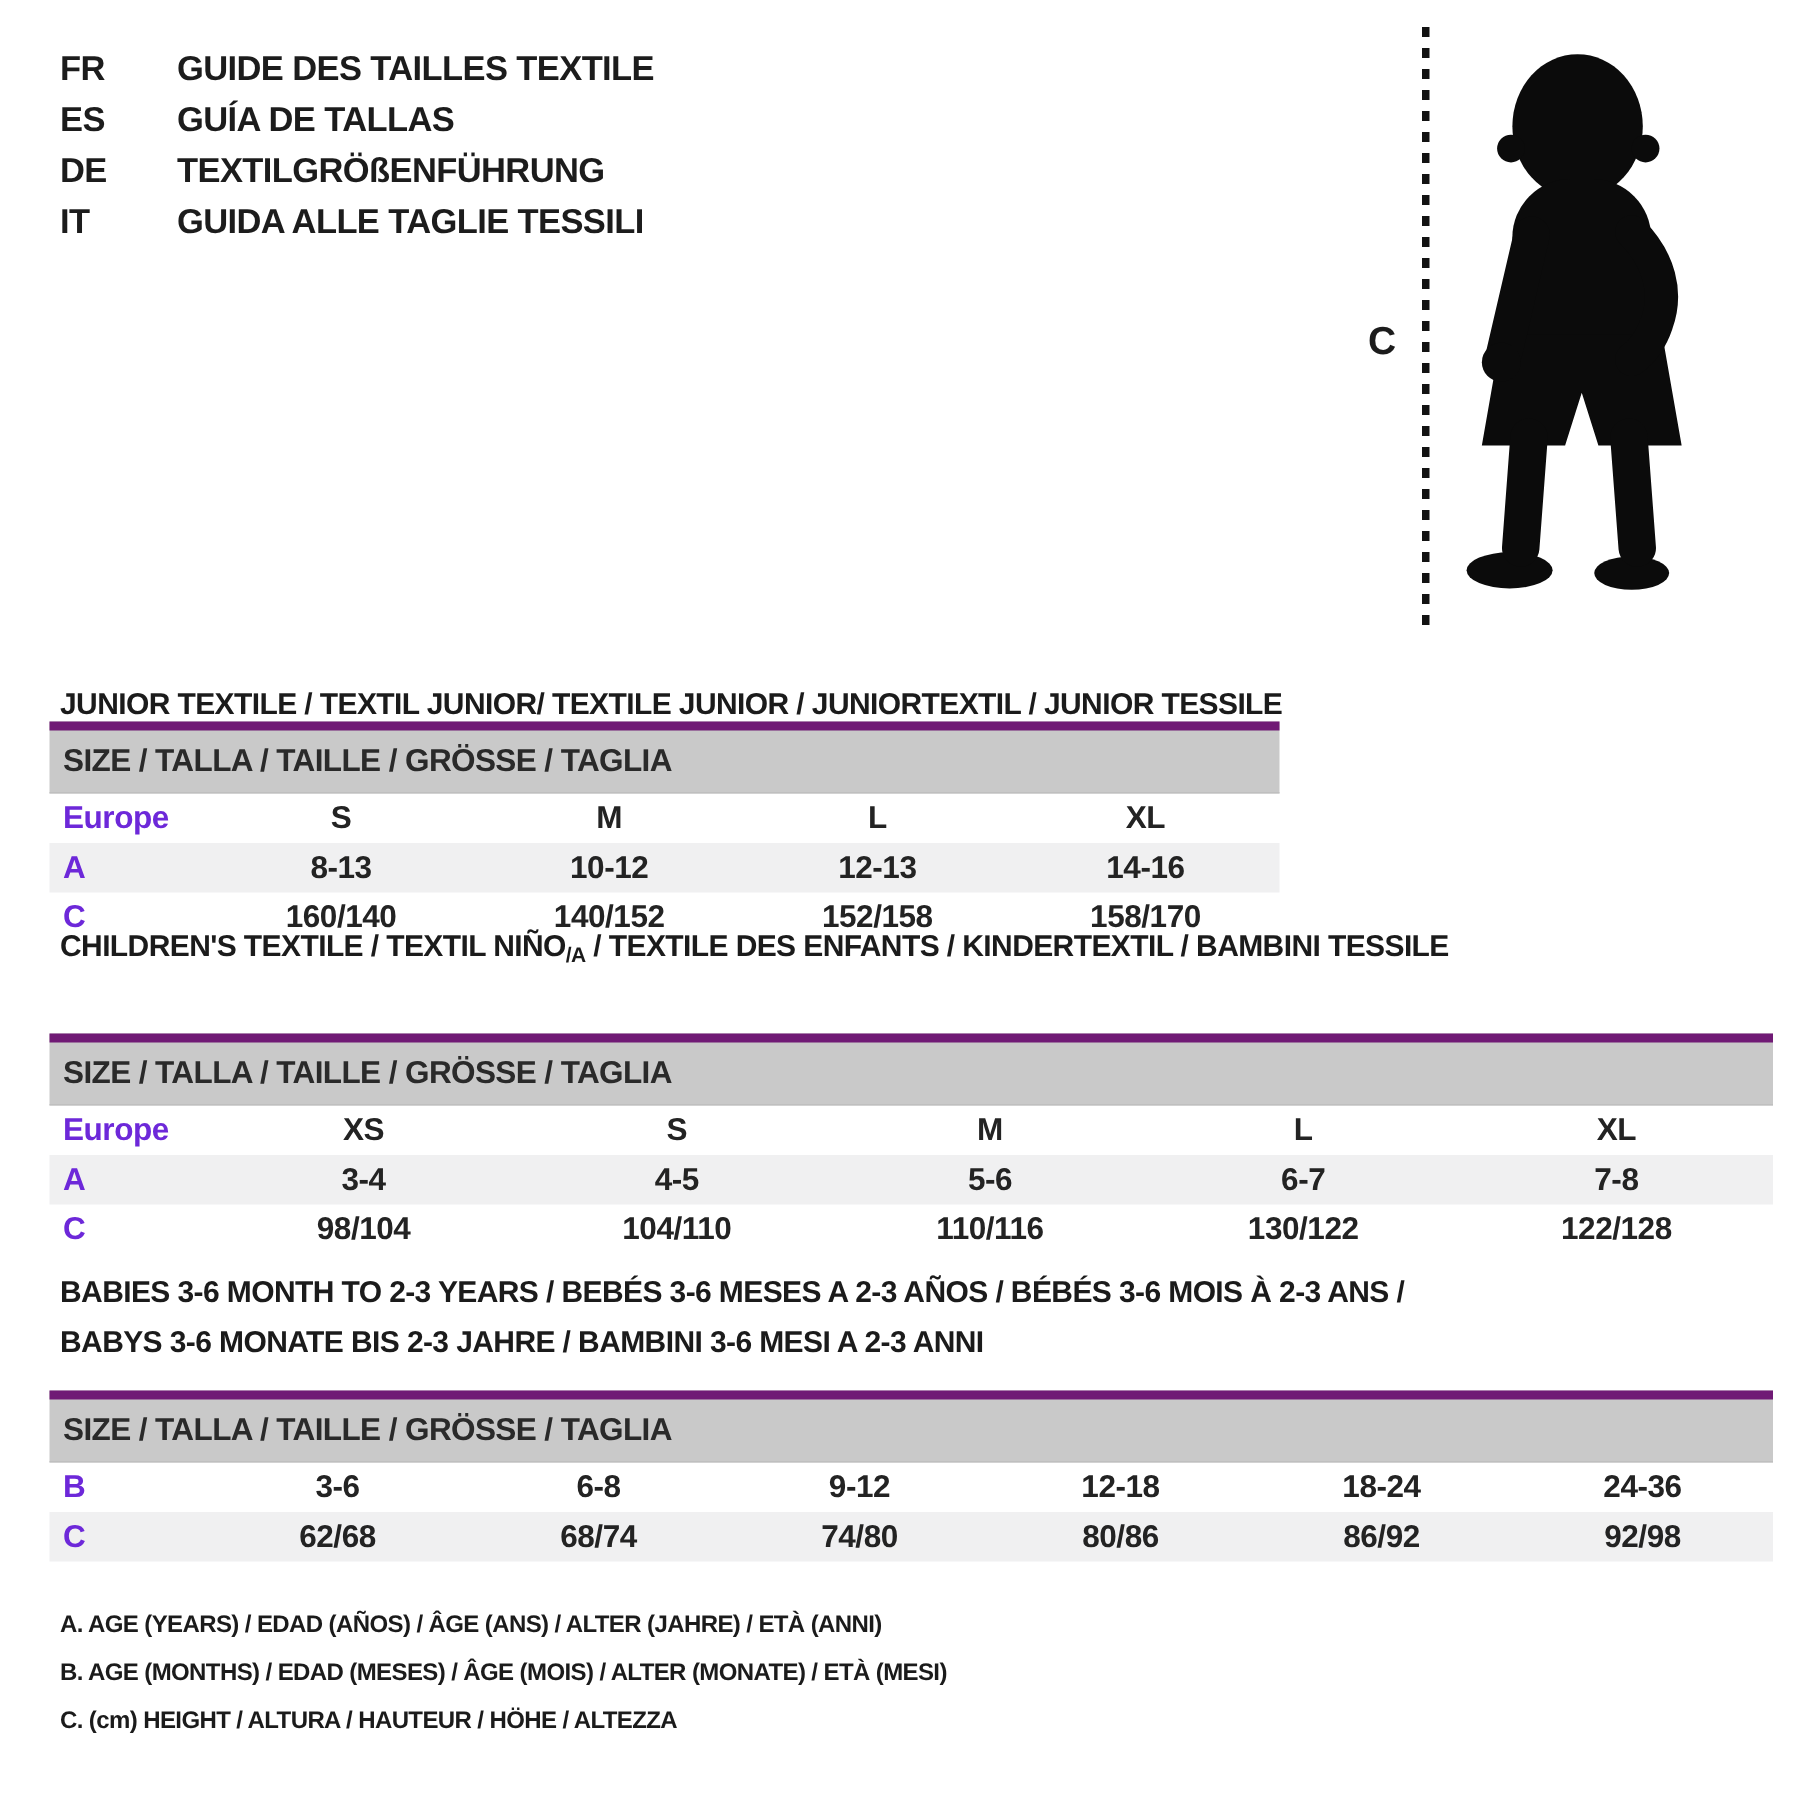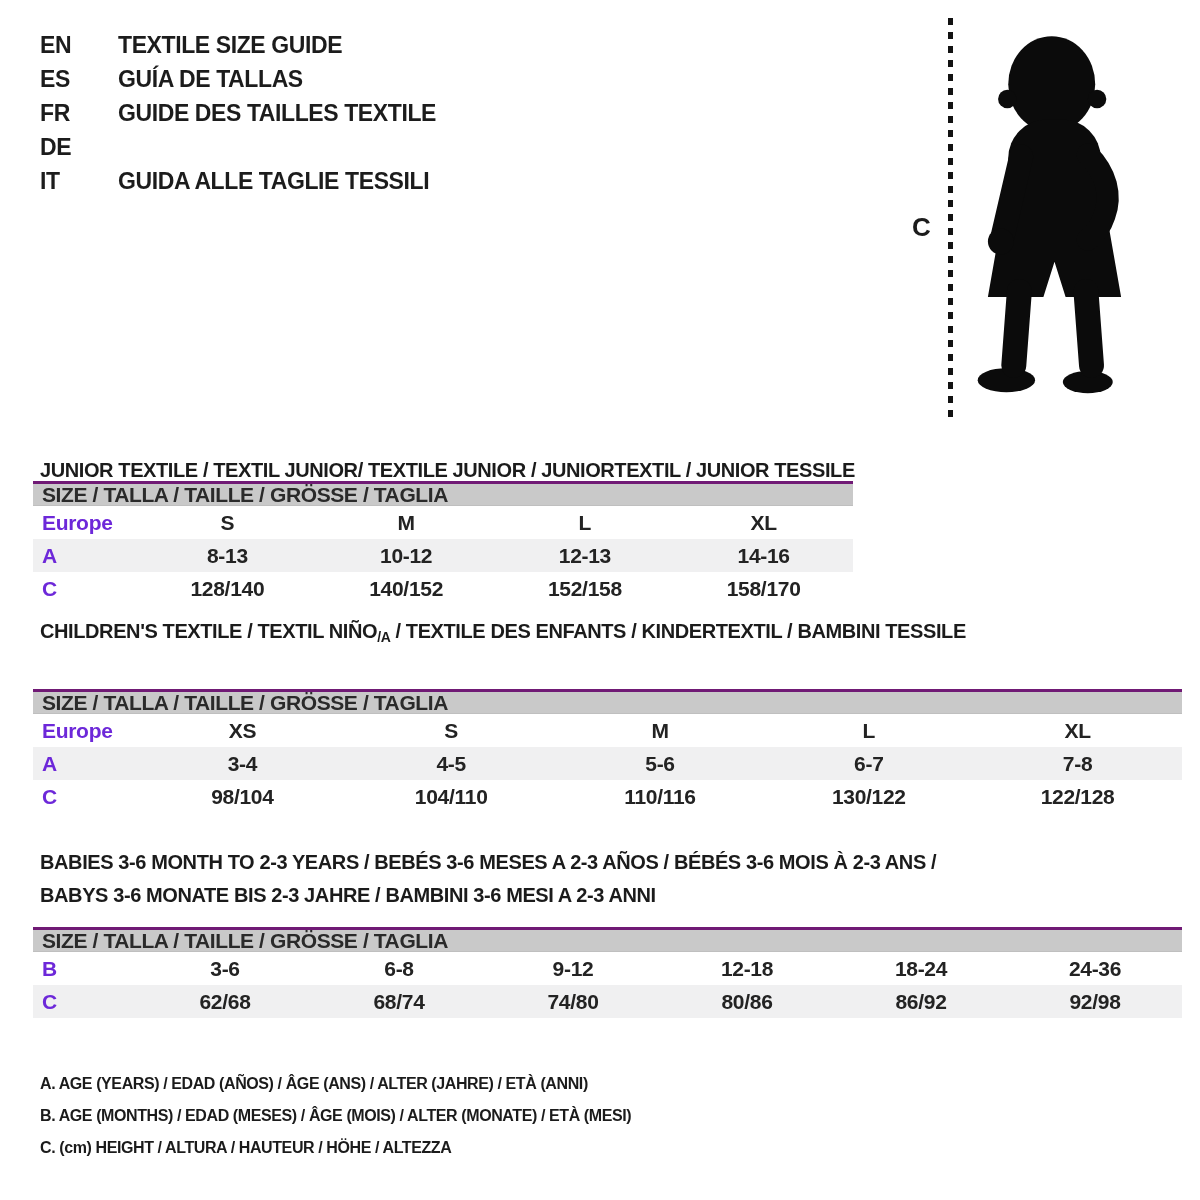--- a/index.html
+++ b/index.html
@@ -29,53 +29,50 @@
   .section-title .sub{font-size:14px;vertical-align:-4px;}
   #title-junior{top:454px;}
   #title-children{top:615px;}
   #title-babies{top:846px;}
   
   .size-table{position:absolute;left:33px;}
   #table-junior{top:481px;width:820px;--cols:4;}
   #table-children{top:689px;width:1149px;--cols:5;}
   #table-babies{top:927px;width:1149px;--cols:6;}
   .band{
-    height:25px;background:#c9c9c9;display:flex;align-items:center;
+    height:48px;background:#c9c9c9;display:flex;align-items:center;
     padding-left:9px;font-size:21px;font-weight:700;letter-spacing:-0.4px;color:#2a2a2a;
-    border-top:3px solid #701a75;border-bottom:1px solid #bfbfbf;box-sizing:border-box;
+    border-top:6px solid #701a75;border-bottom:1px solid #bfbfbf;box-sizing:border-box;
   }
   .trow{
     display:grid;grid-template-columns:105px repeat(var(--cols),1fr);
     height:33px;align-items:center;font-size:21px;font-weight:700;letter-spacing:-0.3px;
   }
   .trow.alt{background:#f0f0f1;}
   .trow .rlabel{padding-left:9px;text-align:left;color:#6d28d9;}
   .trow .cell{text-align:center;color:#232323;}
   
   .legend{position:absolute;left:40px;top:1068px;}
   .legend-line{font-size:16px;font-weight:700;letter-spacing:-0.4px;line-height:32px;color:#1b1b1b;white-space:nowrap;}
 </style>
 </head>
 <body>
 
 <div class="lang-list" id="langs">
     <div class="lang-row">
-      <span class="lang-code">EN</span>
-      <span class="lang-label">TEXTILE SIZE GUIDE</span>
+      <span class="lang-code">FR</span>
+      <span class="lang-label">GUIDE DES TAILLES TEXTILE</span>
     </div>
     <div class="lang-row">
       <span class="lang-code">ES</span>
       <span class="lang-label">GUÍA DE TALLAS</span>
     </div>
     <div class="lang-row">
-      <span class="lang-code">FR</span>
-      <span class="lang-label">GUIDE DES TAILLES TEXTILE</span>
-    </div>
-    <div class="lang-row">
       <span class="lang-code">DE</span>
+      <span class="lang-label">TEXTILGRÖßENFÜHRUNG</span>
     </div>
     <div class="lang-row">
       <span class="lang-code">IT</span>
       <span class="lang-label">GUIDA ALLE TAGLIE TESSILI</span>
     </div>
   </div>
 
 <div class="measure-line"></div>
 <span class="measure-label">C</span>
 <svg class="toddler" width="185" height="405" viewBox="0 0 200 410" aria-hidden="true">
@@ -115,21 +112,21 @@
     </div>
     <div class="trow alt">
       <span class="rlabel">A</span>
       <span class="cell">8-13</span>
       <span class="cell">10-12</span>
       <span class="cell">12-13</span>
       <span class="cell">14-16</span>
     </div>
     <div class="trow">
       <span class="rlabel">C</span>
-      <span class="cell">128/140</span>
+      <span class="cell">160/140</span>
       <span class="cell">140/152</span>
       <span class="cell">152/158</span>
       <span class="cell">158/170</span>
     </div>
   </div>
 <div class="size-table" id="table-children">
     <div class="band">SIZE / TALLA / TAILLE / GRÖSSE / TAGLIA</div>
     <div class="trow">
       <span class="rlabel">Europe</span>
       <span class="cell">XS</span>

